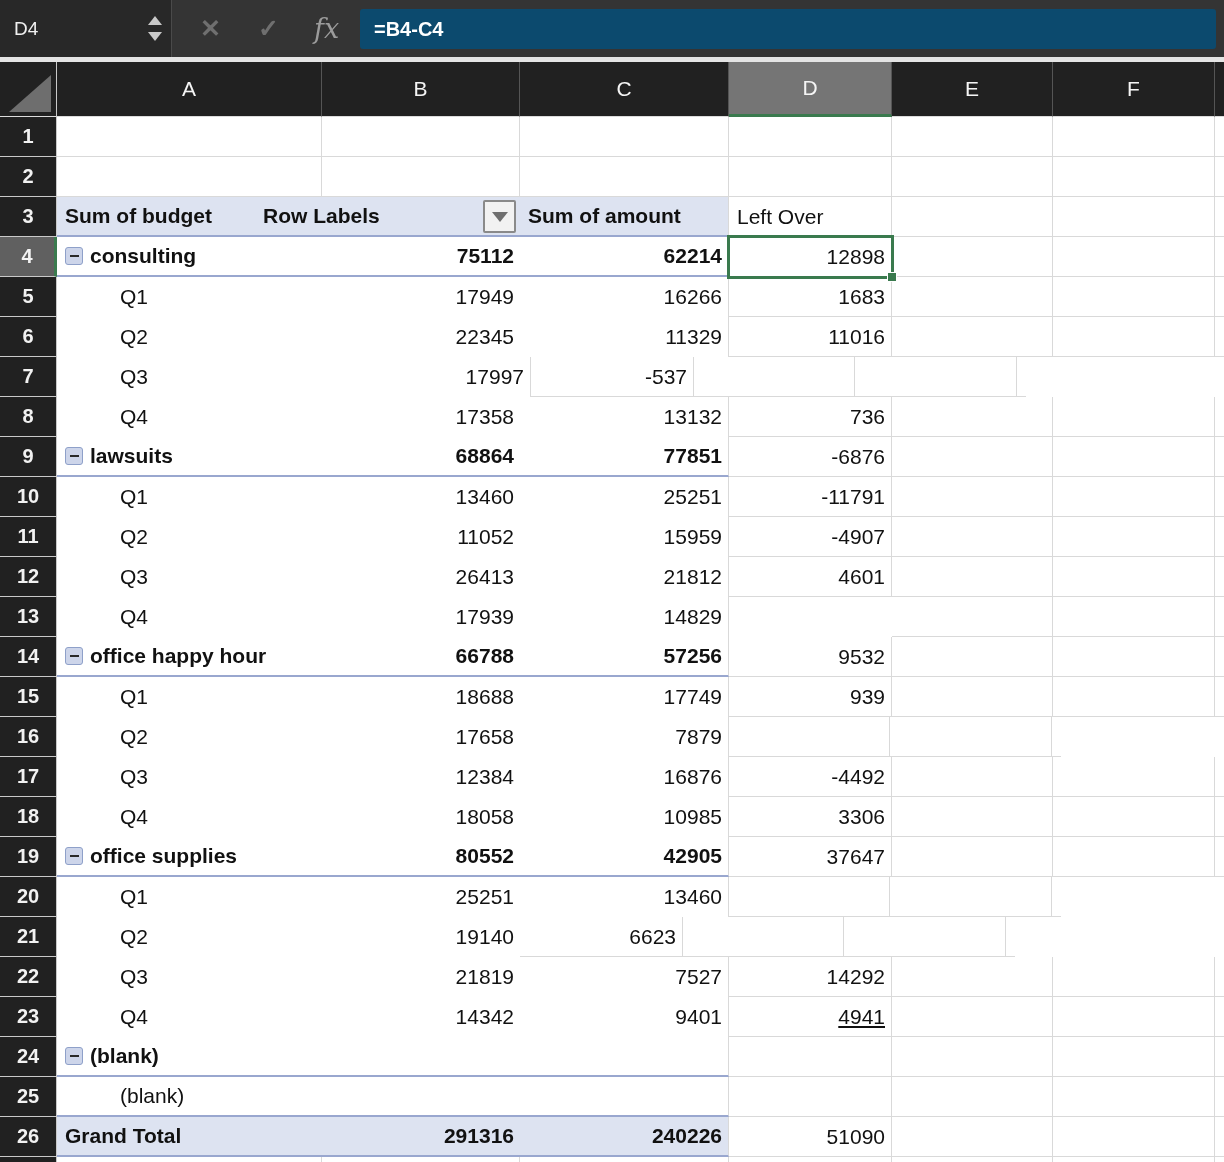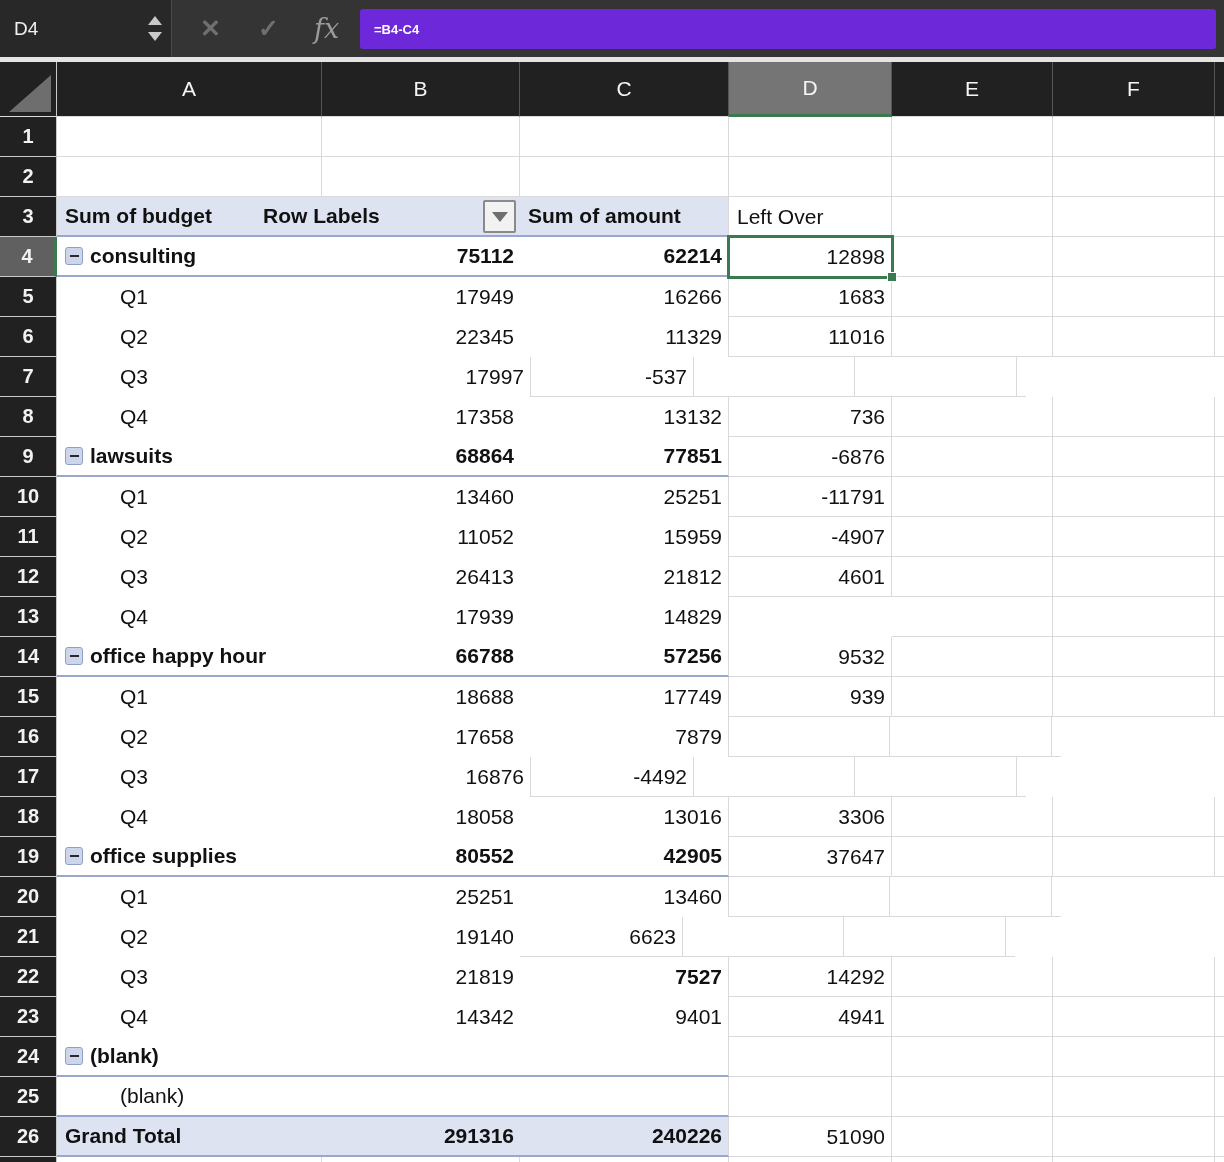--- a/index.html
+++ b/index.html
@@ -16,22 +16,22 @@
   .tri-up { width:0; height:0; border-left:7px solid transparent; border-right:7px solid transparent;
             border-bottom:9px solid #c9c9c9; }
   .tri-down { width:0; height:0; border-left:7px solid transparent; border-right:7px solid transparent;
               border-top:9px solid #c9c9c9; }
   .fb-icon { position:absolute; top:0; height:57px; display:flex; align-items:center;
              color:#6f6f6f; font-size:25px; font-weight:700; }
   .fb-x { left:200px; }
   .fb-check { left:258px; }
   .fb-fx { position:absolute; left:314px; top:0; height:57px; display:flex; align-items:center;
            color:#9b9b9b; font-size:27px; font-style:italic; font-family:"DejaVu Serif", serif; }
-  .finput { position:absolute; left:360px; right:8px; top:9px; bottom:8px; background:#6d28d9;
-            border-radius:3px; color:#fff; font-size:13px; font-weight:600;
+  .finput { position:absolute; left:360px; right:8px; top:9px; bottom:8px; background:#0c4a6e;
+            border-radius:3px; color:#fff; font-size:20px; font-weight:600;
             display:flex; align-items:center; padding-left:14px; }
   .barsep { width:1224px; height:5px; background:#e4e4e4; }
 
   
   .cheads { display:flex; width:1224px; height:55px; }
   .corner { position:relative; width:57px; height:55px; background:#212121;
             border-right:1px solid #c9c9c9; border-bottom:1px solid #dcdcdc; }
   .corner-tri { position:absolute; left:9px; top:13px; width:42px; height:37px; background:#6e6e6e;
                 clip-path:polygon(100% 0, 100% 100%, 0 100%); }
   .col-h { height:55px; background:#212121; color:#f5f5f5; font-size:21px; font-weight:500;
@@ -292,31 +292,32 @@
         <div class="c pv indent" style="width: 265px;">Q2</div>
         <div class="c pv num" style="width: 198px;">17658</div>
         <div class="c pv num cR" style="width: 209px;">7879</div>
         <div class="c plain" style="width: 161px;"></div>
         <div class="c plain" style="width: 162px;"></div>
         <div class="c plain noR" style="width: 9px;"></div>
       </div>
       <div class="row">
         <div class="rh">17</div>
         <div class="c pv indent" style="width: 265px;">Q3</div>
+        <div class="c pv num" style="width: 198px;">12384</div>
         <div class="c pv num cR" style="width: 209px;">16876</div>
         <div class="c plain num" style="width: 163px;">-4492</div>
         <div class="c plain" style="width: 161px;"></div>
         <div class="c plain" style="width: 162px;"></div>
         <div class="c plain noR" style="width: 9px;"></div>
       </div>
       <div class="row">
         <div class="rh">18</div>
         <div class="c pv indent" style="width: 265px;">Q4</div>
         <div class="c pv num" style="width: 198px;">18058</div>
-        <div class="c pv num cR" style="width: 209px;">13016</div>
+        <div class="c pv num cR" style="width: 209px;">10985</div>
         <div class="c plain num" style="width: 163px;">3306</div>
         <div class="c plain" style="width: 161px;"></div>
         <div class="c plain" style="width: 162px;"></div>
         <div class="c plain noR" style="width: 9px;"></div>
       </div>
       <div class="row">
         <div class="rh">19</div>
         <div class="c pv lpad bb" style="width: 265px;">
           <div class="exp">
             <div class="minus"></div>
@@ -345,32 +346,32 @@
         <div class="c pv num" style="width: 198px;">19140</div>
         <div class="c plain num" style="width: 163px;">6623</div>
         <div class="c plain" style="width: 161px;"></div>
         <div class="c plain" style="width: 162px;"></div>
         <div class="c plain noR" style="width: 9px;"></div>
       </div>
       <div class="row">
         <div class="rh">22</div>
         <div class="c pv indent" style="width: 265px;">Q3</div>
         <div class="c pv num" style="width: 198px;">21819</div>
-        <div class="c pv num cR" style="width: 209px; font-weight: bold;">7527</div>
+        <div class="c pv num cR" style="width: 209px;">7527</div>
         <div class="c plain num" style="width: 163px;">14292</div>
         <div class="c plain" style="width: 161px;"></div>
         <div class="c plain" style="width: 162px;"></div>
         <div class="c plain noR" style="width: 9px;"></div>
       </div>
       <div class="row">
         <div class="rh">23</div>
         <div class="c pv indent" style="width: 265px;">Q4</div>
         <div class="c pv num" style="width: 198px;">14342</div>
         <div class="c pv num cR" style="width: 209px;">9401</div>
-        <div class="c plain num" style="width: 163px;">4941</div>
+        <div class="c plain num" style="width: 163px; text-decoration: underline;">4941</div>
         <div class="c plain" style="width: 161px;"></div>
         <div class="c plain" style="width: 162px;"></div>
         <div class="c plain noR" style="width: 9px;"></div>
       </div>
       <div class="row">
         <div class="rh">24</div>
         <div class="c pv lpad bb" style="width: 265px;">
           <div class="exp">
             <div class="minus"></div>
           </div>

